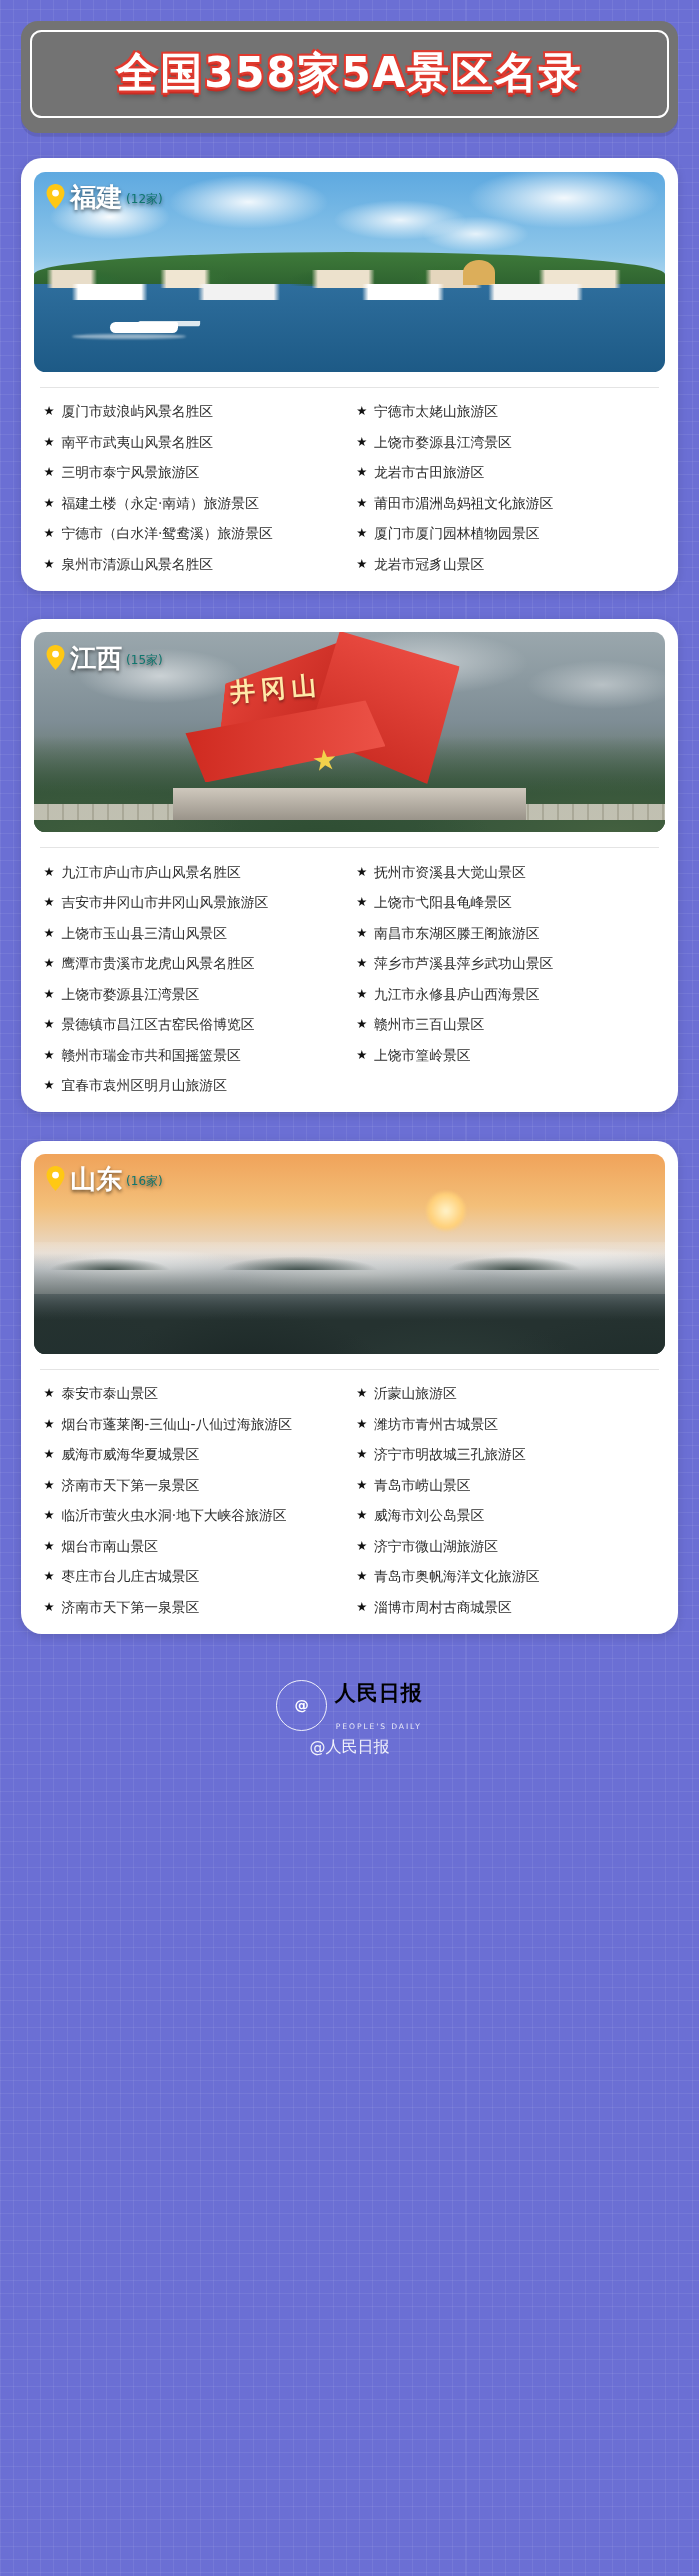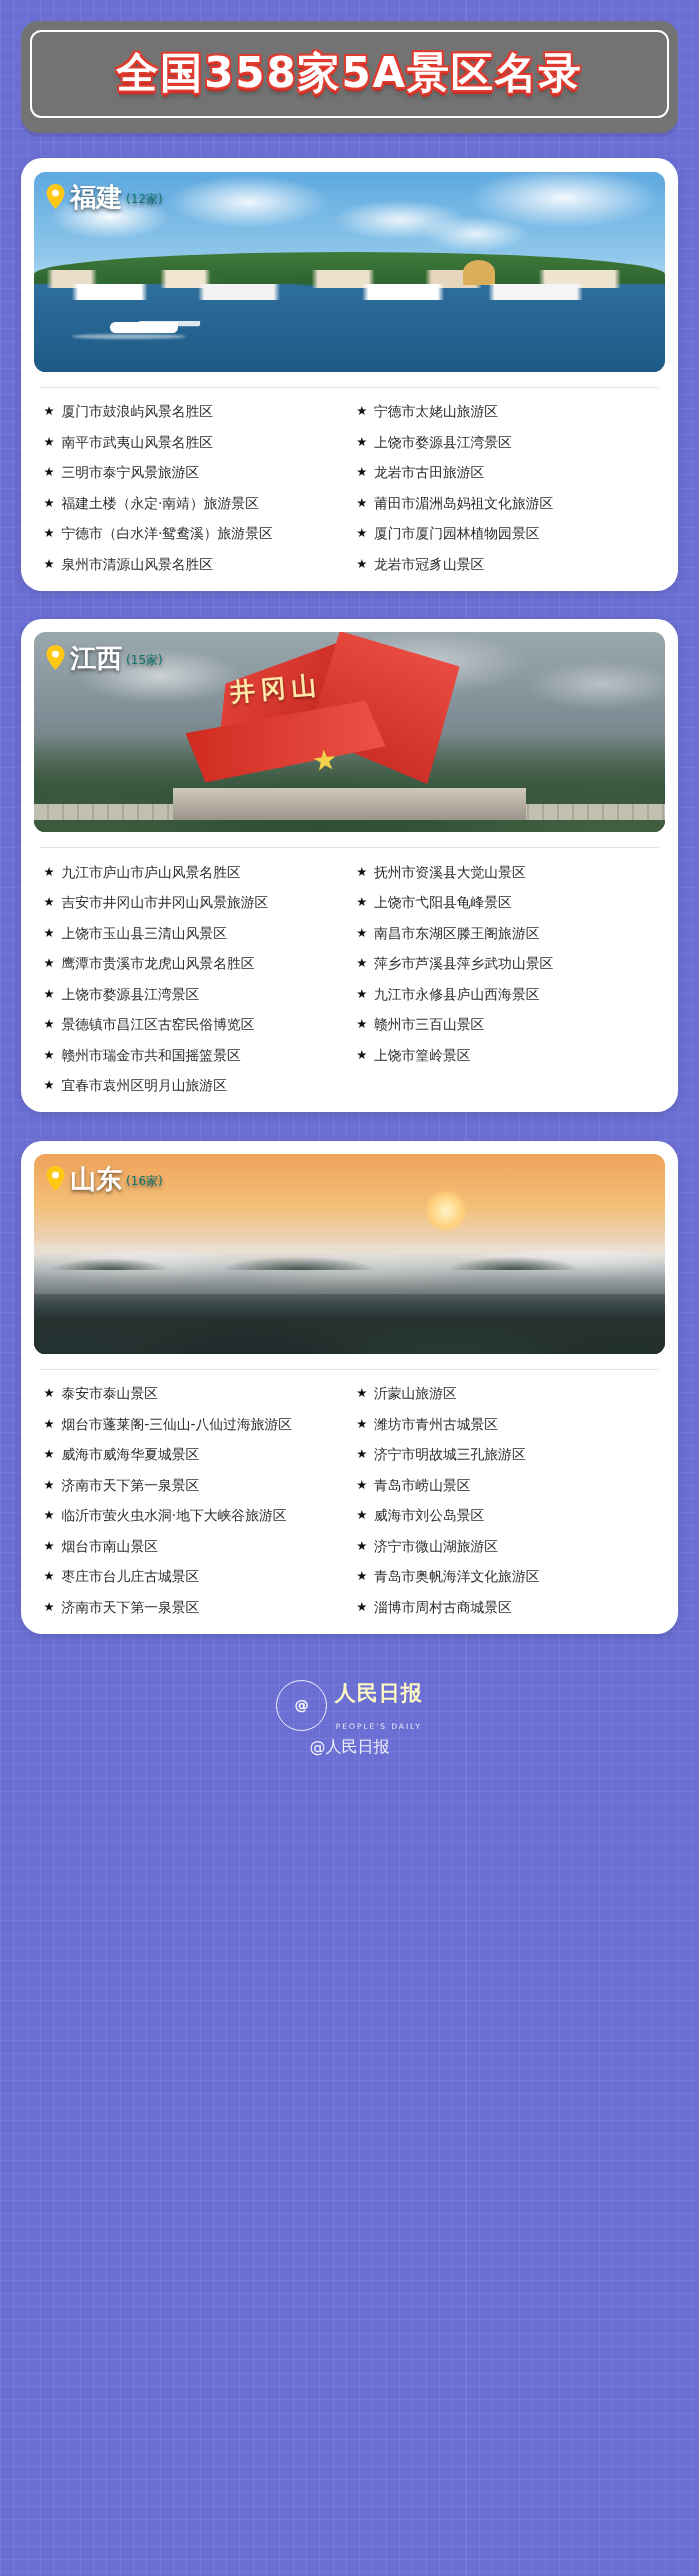--- a/index.html
+++ b/index.html
@@ -259,21 +259,21 @@
   
   .footer { text-align: center; padding: 17px 0 25px 0; }
   .logo-circle {
     width: 51px; height: 51px; border-radius: 50%;
     border: 1.9px solid rgba(255,255,255,0.9);
     display: inline-flex; align-items: center; justify-content: center;
     color: #fff; font-size: 14.3px; font-weight: bold;
     font-family: "DejaVu Sans", sans-serif;
   }
   .logo-row { display: flex; align-items: center; justify-content: center; gap: 7.6px; }
-  .logo-name { color: #fef9c3; font-size: 21px; font-weight: bold; letter-spacing: 1px; font-family: "DejaVu Sans", sans-serif; }
+  .logo-name { color: #000000; font-size: 21px; font-weight: bold; letter-spacing: 1px; font-family: "DejaVu Sans", sans-serif; }
   .logo-sub { color: rgba(255,255,255,0.85); font-size: 7.6px; letter-spacing: 1.9px; margin-top: 15px; font-family: "DejaVu Sans", sans-serif; }
   .weibo-row { margin-top: 5.7px; color: rgba(255,255,255,0.9); font-size: 16px; font-family: "DejaVu Sans", sans-serif; }
 </style>
 </head>
 <body>
 
 <div class="page">
 
   <div class="banner">
     <div class="banner-inner">

